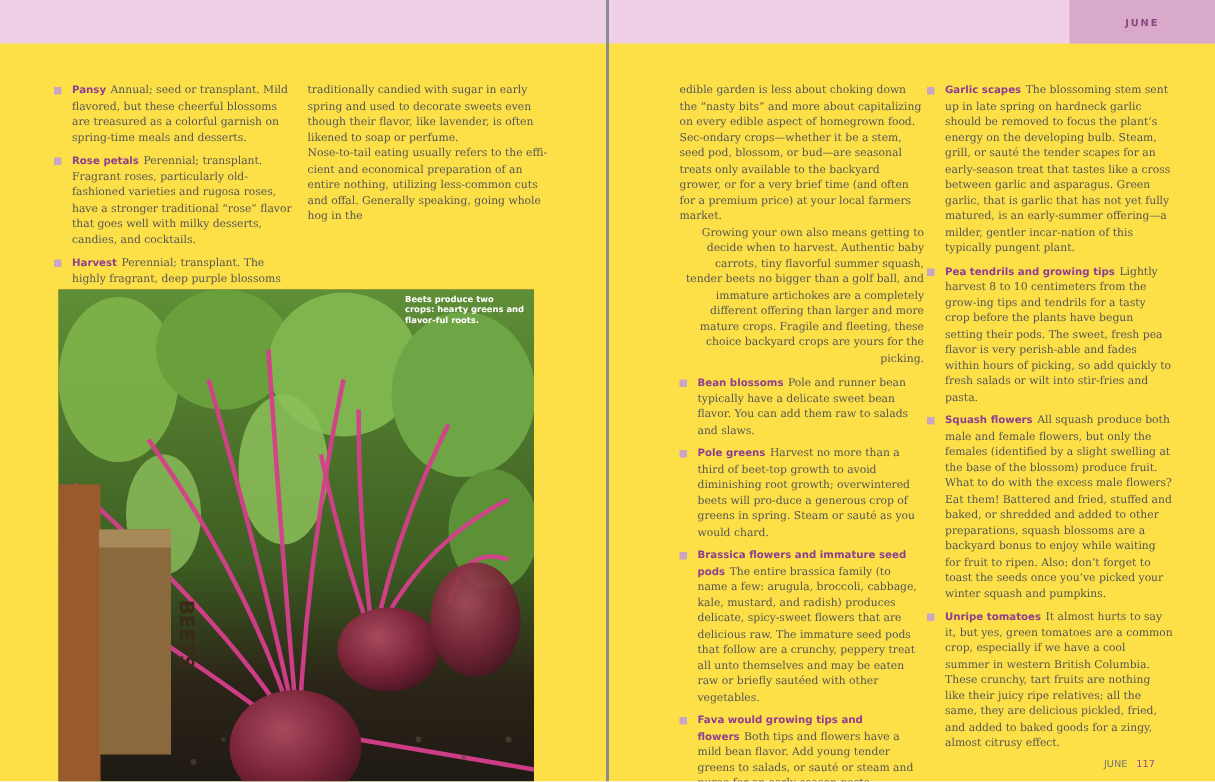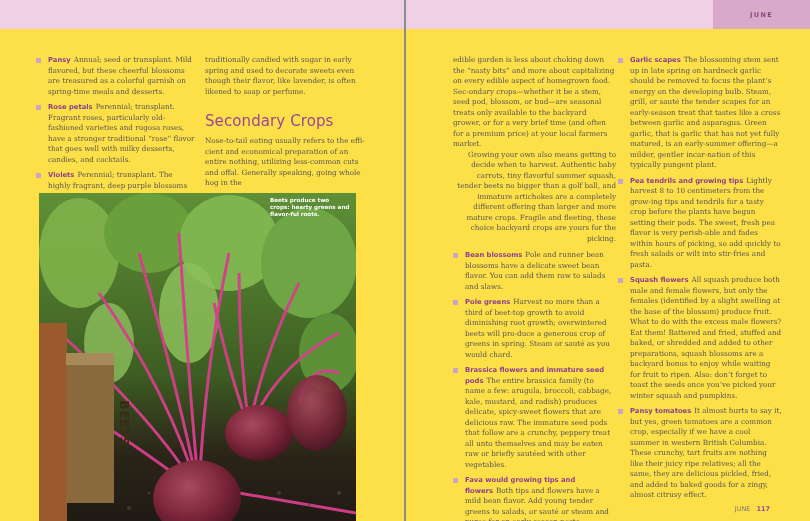--- a/index.html
+++ b/index.html
@@ -45,48 +45,47 @@
   }
   .photo svg { display: block; }
   .caption {
     position: absolute; right: 6px; top: 4px; width: 80px;
     font-family: "DejaVu Sans", sans-serif; font-weight: bold; font-size: 5.6px; line-height: 7.2px; color: #ffffff;
   }
   .folio {
     position: absolute; right: 40px; bottom: 8px;
     font-family: "DejaVu Sans", sans-serif; font-size: 6.5px; color: #777;
   }
-  .folio .num { color: #9a4597; font-weight: bold; margin-left: 6px; margin-top: 27px; }
+  .folio .num { color: #9a4597; font-weight: normal; margin-left: 6px; margin-top: 27px; }
 </style>
 </head>
 <body>
 
 <div class="spread">
 
   <div class="page left">
     <div class="band"></div>
 
     <div class="col" style="left:36px; top:55px; width:160px;">
       <div class="item">
         <span class="bullet"></span>
         <span class="term">Pansy</span><span>Annual; seed or transplant. Mild flavored, but these cheerful blossoms are treasured as a colorful garnish on spring-time meals and desserts.</span>
       </div>
       <div class="item">
         <span class="bullet"></span>
         <span class="term">Rose petals</span><span>Perennial; transplant. Fragrant roses, particularly old-fashioned varieties and rugosa roses, have a stronger traditional “rose” flavor that goes well with milky desserts, candies, and cocktails.</span>
       </div>
       <div class="item">
         <span class="bullet"></span>
-        <span class="term">Violets</span><span>Perennial; transplant. The highly fragrant, deep purple blossoms are</span>
+        <span class="term">Harvest</span><span>Perennial; transplant. The highly fragrant, deep purple blossoms are</span>
       </div>
     </div>
 
     <div class="col" style="left:205px; top:55px; width:160px;">
       <p class="para">traditionally candied with sugar in early spring and used to decorate sweets even though their flavor, like lavender, is often likened to soap or perfume.</p>
-      <h2 class="section">Secondary Crops</h2>
       <p class="para">Nose-to-tail eating usually refers to the effi-cient and economical preparation of an entire nothing, utilizing less-common cuts and offal. Generally speaking, going whole hog in the</p>
     </div>
 
     <div class="photo">
       <svg width="317" height="328" viewBox="0 0 317 328">
         <defs>
           <linearGradient id="bg" x1="0" y1="0" x2="0" y2="1">
             <stop offset="0" stop-color="#5f8f37"></stop>
             <stop offset="0.55" stop-color="#3d5e22"></stop>
             <stop offset="0.8" stop-color="#2b2418"></stop>
@@ -150,21 +149,21 @@
     <div class="band"></div>
     <div class="band-tab">
       <span>JUNE</span>
     </div>
 
     <div class="col" style="left:47px; top:55px; width:163px;">
       <p class="para">edible garden is less about choking down the “nasty bits” and more about capitalizing on every edible aspect of homegrown food. Sec-ondary crops—whether it be a stem, seed pod, blossom, or bud—are seasonal treats only available to the backyard grower, or for a very brief time (and often for a premium price) at your local farmers market.</p>
       <p class="para indent" style="margin-bottom:6px;text-align:right;">Growing your own also means getting to decide when to harvest. Authentic baby carrots, tiny flavorful summer squash, tender beets no bigger than a golf ball, and immature artichokes are a completely different offering than larger and more mature crops. Fragile and fleeting, these choice backyard crops are yours for the picking.</p>
       <div class="item">
         <span class="bullet"></span>
-        <span class="term">Bean blossoms</span><span>Pole and runner bean blossoms have a delicate sweet bean flavor. You can add them raw to salads and slaws.</span>
+        <span class="term">Bean blossoms</span><span>Pole and runner bean typically have a delicate sweet bean flavor. You can add them raw to salads and slaws.</span>
       </div>
       <div class="item">
         <span class="bullet"></span>
         <span class="term">Pole greens</span><span>Harvest no more than a third of beet-top growth to avoid diminishing root growth; overwintered beets will pro-duce a generous crop of greens in spring. Steam or sauté as you would chard.</span>
       </div>
       <div class="item">
         <span class="bullet"></span>
         <span class="term">Brassica flowers and immature seed pods</span><span>The entire brassica family (to name a few: arugula, broccoli, cabbage, kale, mustard, and radish) produces delicate, spicy-sweet flowers that are delicious raw. The immature seed pods that follow are a crunchy, peppery treat all unto themselves and may be eaten raw or briefly sautéed with other vegetables.</span>
       </div>
       <div class="item">
@@ -181,21 +180,21 @@
       <div class="item">
         <span class="bullet"></span>
         <span class="term">Pea tendrils and growing tips</span><span>Lightly harvest 8 to 10 centimeters from the grow-ing tips and tendrils for a tasty crop before the plants have begun setting their pods. The sweet, fresh pea flavor is very perish-able and fades within hours of picking, so add quickly to fresh salads or wilt into stir-fries and pasta.</span>
       </div>
       <div class="item">
         <span class="bullet"></span>
         <span class="term">Squash flowers</span><span>All squash produce both male and female flowers, but only the females (identified by a slight swelling at the base of the blossom) produce fruit. What to do with the excess male flowers? Eat them! Battered and fried, stuffed and baked, or shredded and added to other preparations, squash blossoms are a backyard bonus to enjoy while waiting for fruit to ripen. Also: don’t forget to toast the seeds once you’ve picked your winter squash and pumpkins.</span>
       </div>
       <div class="item">
         <span class="bullet"></span>
-        <span class="term">Pansy tomatoes</span><span>It almost hurts to say it, but yes, green tomatoes are a common crop, especially if we have a cool summer in western British Columbia. These crunchy, tart fruits are nothing like their juicy ripe relatives; all the same, they are delicious pickled, fried, and added to baked goods for a zingy, almost citrusy effect.</span>
+        <span class="term">Unripe tomatoes</span><span>It almost hurts to say it, but yes, green tomatoes are a common crop, especially if we have a cool summer in western British Columbia. These crunchy, tart fruits are nothing like their juicy ripe relatives; all the same, they are delicious pickled, fried, and added to baked goods for a zingy, almost citrusy effect.</span>
       </div>
     </div>
 
     <div class="folio">
       <span>JUNE</span><span class="num">117</span>
     </div>
   </div>
 </div>
 
 </body></html>

